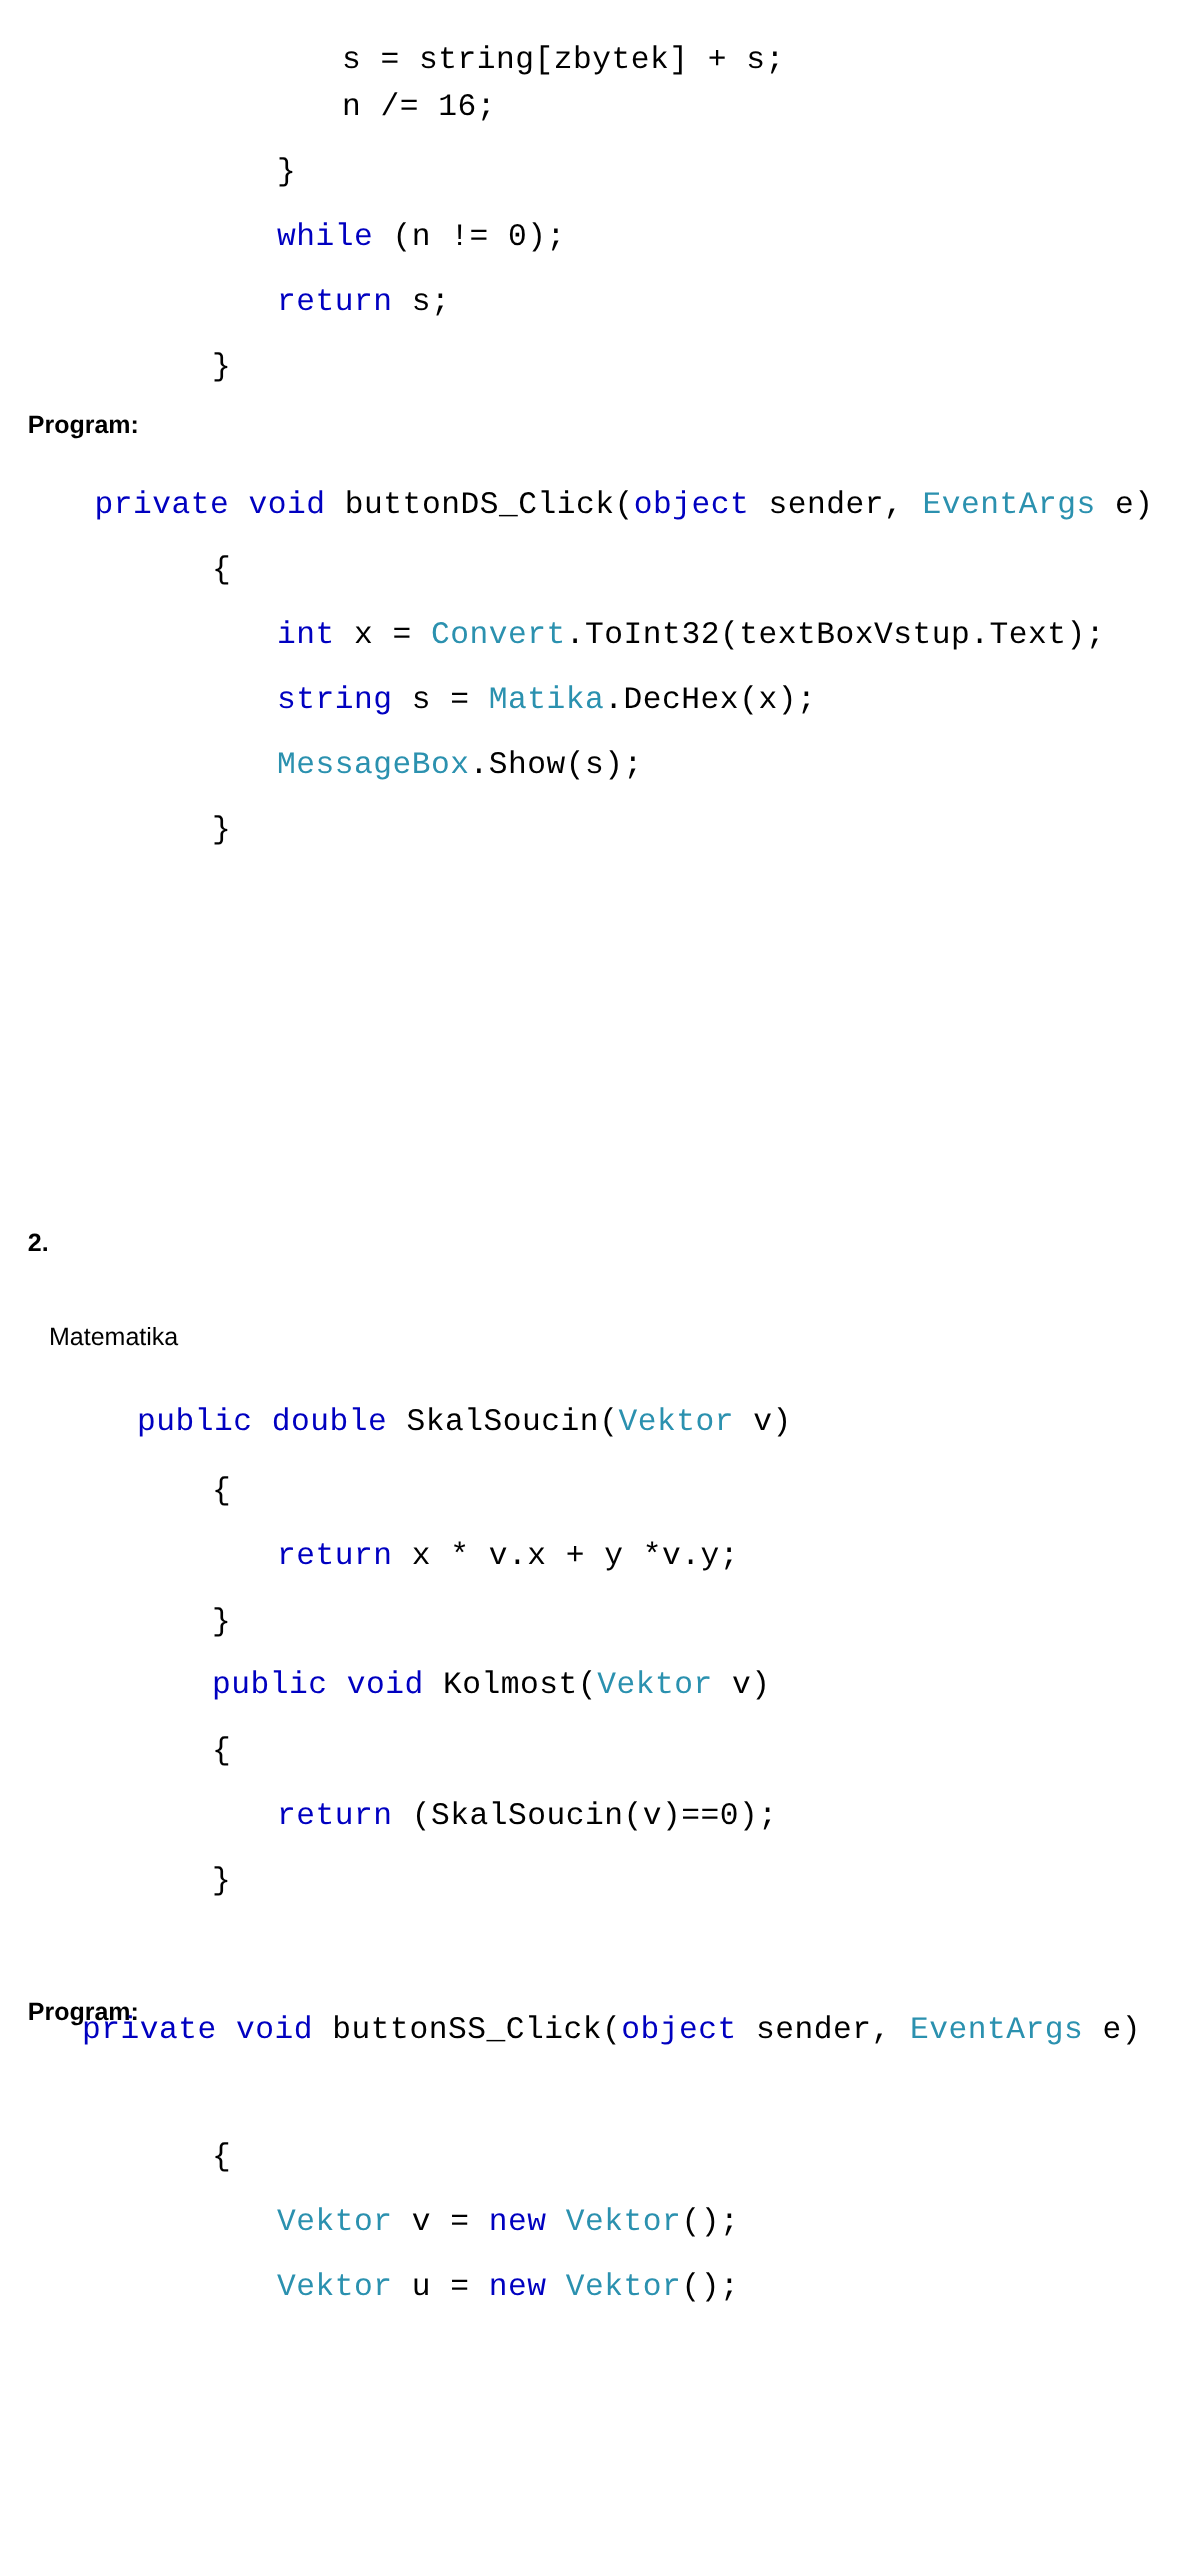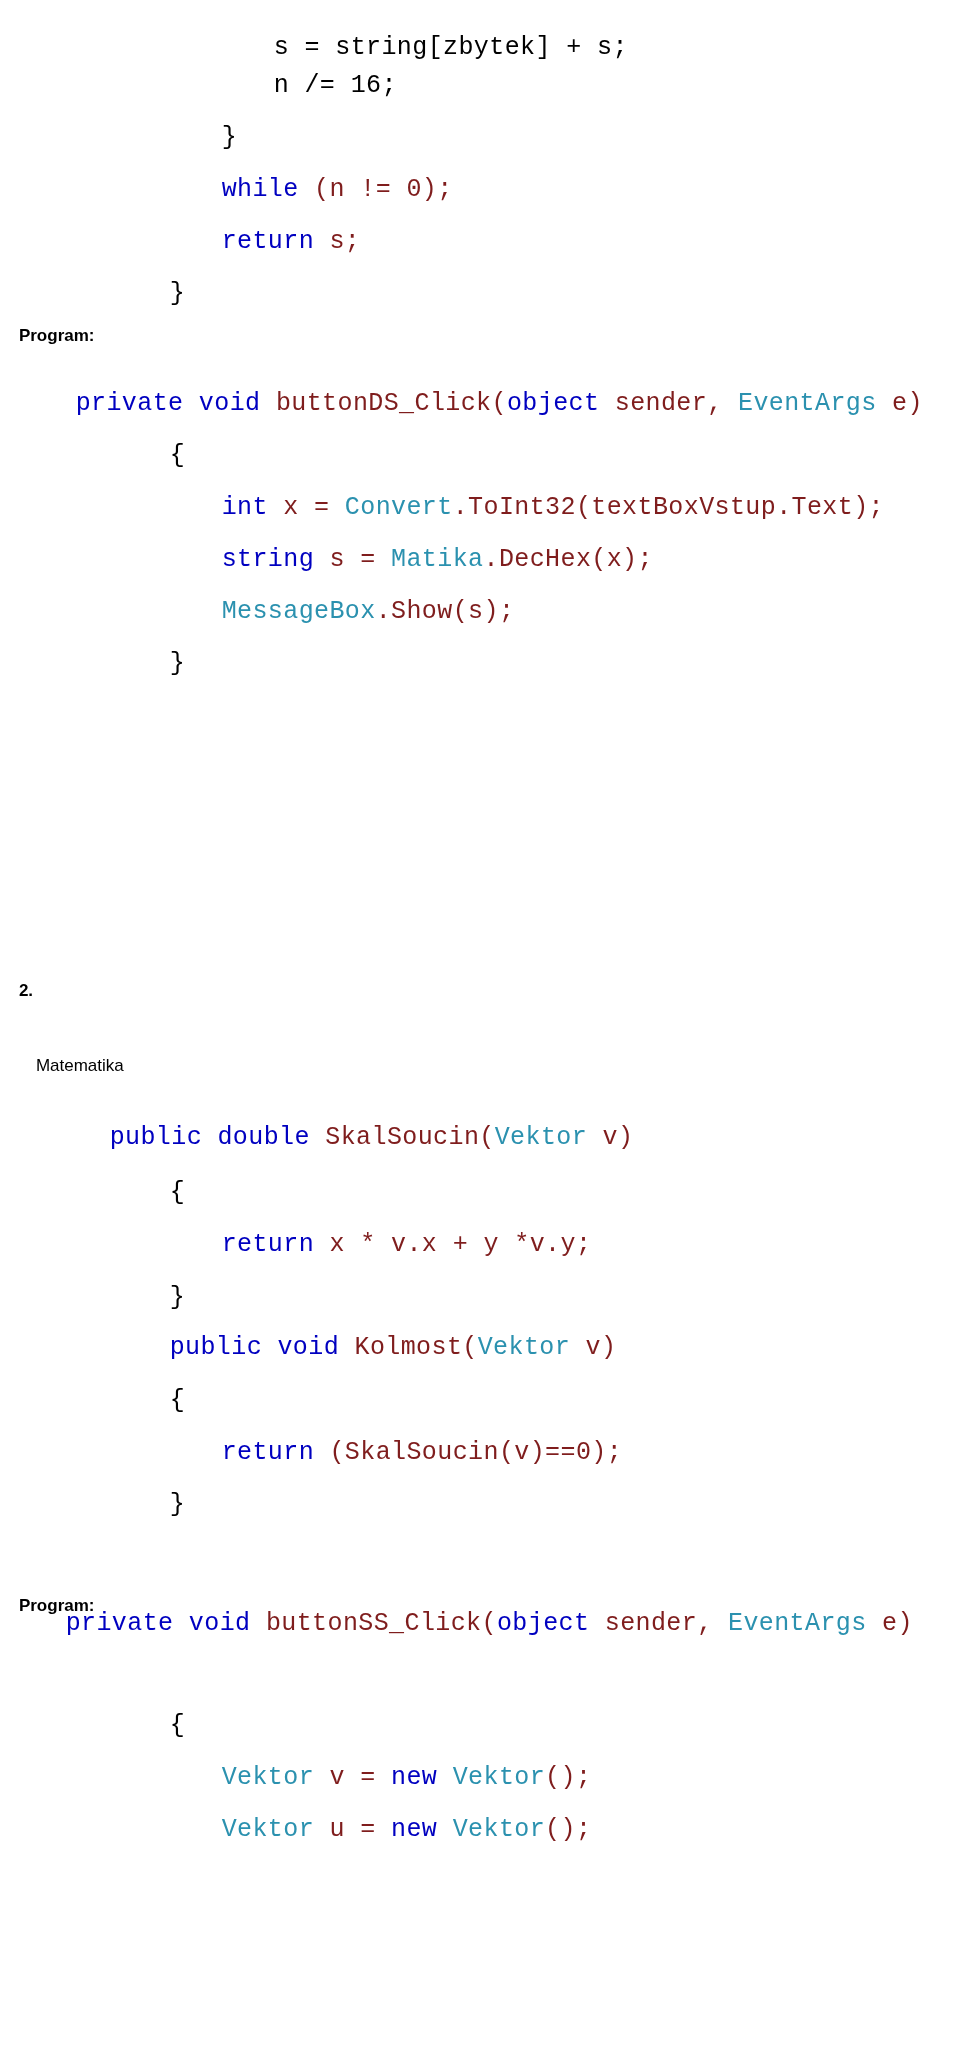--- a/index.html
+++ b/index.html
@@ -37,29 +37,29 @@
   .code {
     font-family: "Liberation Mono", "DejaVu Sans Mono", monospace;
     font-size: 25px;
     letter-spacing: 0.4px;
     color: #000000;
   }
 
   
   .heading {
     font-family: "Liberation Sans", sans-serif;
-    font-size: 17px;
+    font-size: 20px;
     color: #000000;
   }
   .heading.bold { font-weight: bold; }
 
   
   .kw   { color: #0000C0; }   
   .ty   { color: #2B91AF; }   
-  .pl   { color: #7f1d1d; }   
+  .pl   { color: #000000; }   
 </style>
 </head>
 <body>
 
 <div class="page">
 
   <div class="line code" style="top: 10px; padding-left: 212px;">
     <span>s = string[zbytek] + s;</span>
   </div>
 

